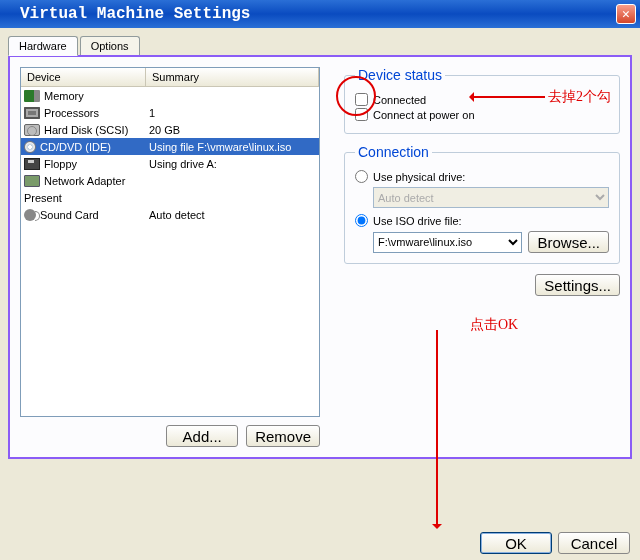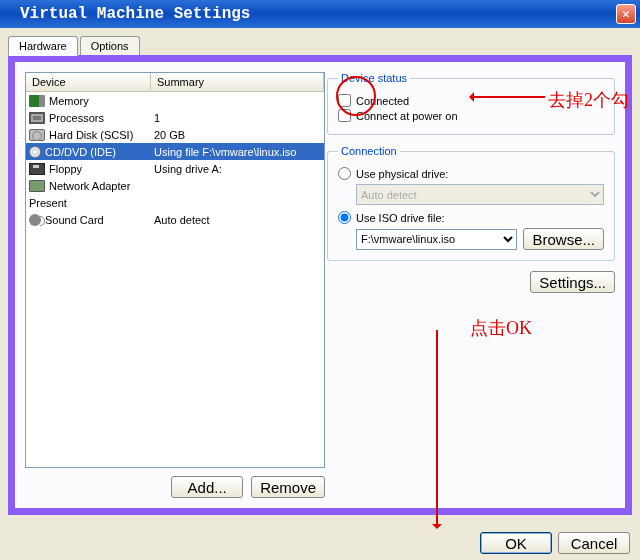--- a/index.html
+++ b/index.html
@@ -49,26 +49,26 @@
     border-radius: 3px 3px 0 0;
     margin-right: 2px;
     cursor: pointer;
   }
   .tab.active {
     background: #fcfcfe;
     border-bottom: 1px solid #fcfcfe;
     margin-bottom: -1px;
   }
   .tab-panel {
-    border: 7px solid #8b5cf6;
+    border: 2px solid #8b5cf6;
     background: #fcfcfe;
     padding: 10px;
-    height: 460px;
-    display: flex;
-    gap: 2px;
+    height: 404px;
+    display: flex;
+    gap: 24px;
     position: relative;
   }
   .left-col {
     width: 300px;
     display: flex;
     flex-direction: column;
   }
   .device-list {
     border: 1px solid #7f9db9;
     background: #fff;
@@ -133,21 +133,21 @@
     flex-direction: column;
     gap: 10px;
     position: relative;
   }
   fieldset {
     border: 1px solid #bfcddb;
     border-radius: 3px;
     padding: 8px 10px 10px 10px;
     margin: 0;
   }
-  legend { color: #0046d5; padding: 0 3px; font-size: 11px; }
+  legend { color: #0046d5; padding: 0 3px; font-size: 14px; }
   .chk-row, .rad-row { display: flex; align-items: center; gap: 5px; margin: 2px 0; }
   .chk, .rad { margin: 0; }
   .indent { margin-left: 18px; }
   .combo-row { display: flex; gap: 6px; align-items: center; margin-top: 4px; }
   select.combo {
     flex: 1; height: 21px;
     border: 1px solid #7f9db9;
     font-size: 11px;
     background: #fff;
   }
@@ -162,21 +162,21 @@
   .anno-circle {
     position: absolute;
     border: 2px solid #e00000;
     border-radius: 50%;
     pointer-events: none;
   }
   .anno-text {
     position: absolute;
     color: #e00000;
     font-family: SimSun, serif;
-    font-size: 18px;
+    font-size: 14px;
     pointer-events: none;
   }
   .anno-arrow-h {
     position: absolute;
     height: 2px; background: #e00000;
     pointer-events: none;
   }
   .anno-arrow-h::before {
     content: "";
     position: absolute; left: -6px; top: -4px;

